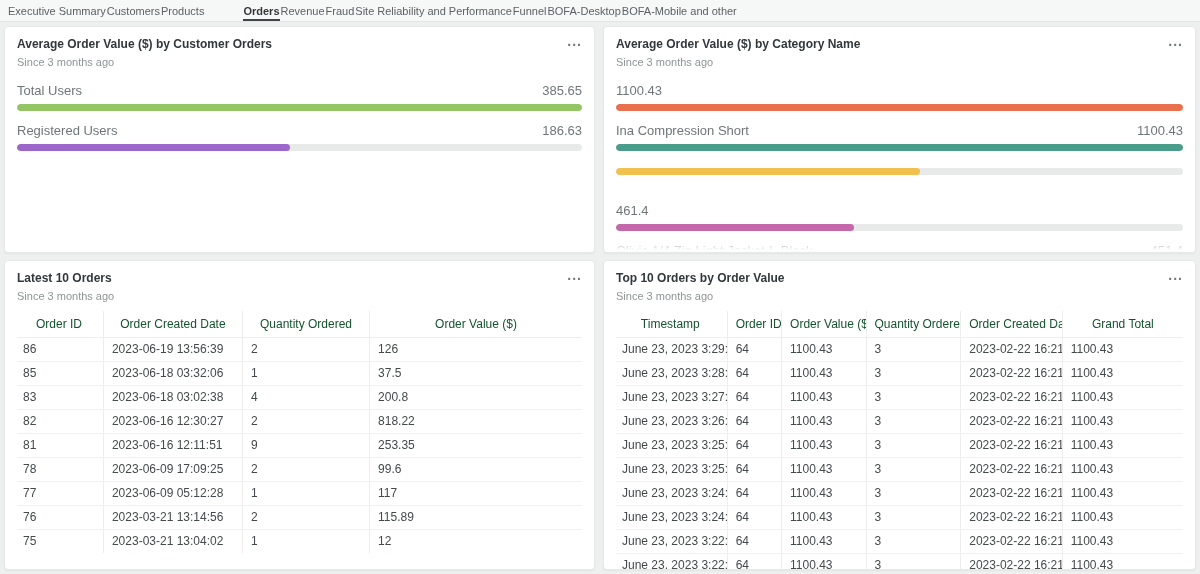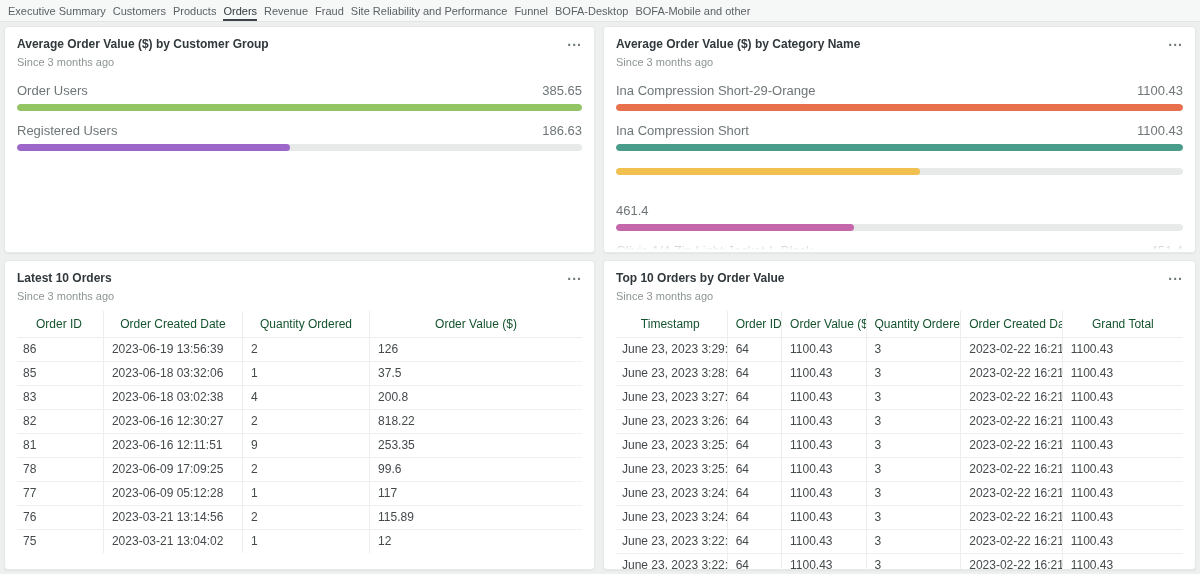--- a/index.html
+++ b/index.html
@@ -5,28 +5,28 @@
   * { box-sizing: border-box; margin: 0; padding: 0; }
   html, body { width: 1200px; height: 574px; overflow: hidden; }
   body {
     background: #eef0f0;
     font-family: "Liberation Sans", sans-serif;
     -webkit-font-smoothing: antialiased;
   }
   
   .topnav {
     height: 22px; background: #f6f7f7; border-bottom: 1px solid #e3e5e5;
-    display: flex; align-items: stretch; padding: 0 8px; gap: 7px;
+    display: flex; align-items: stretch; padding: 0 8px; gap: 1px;
   }
   .tab {
     font-size: 11px; color: #5b6266; display: flex; align-items: center;
     white-space: nowrap; cursor: pointer; border-bottom: 2px solid transparent;
     padding-top: 2px;
   }
-  .tab.active { color: #32383b; font-weight: 400; border-bottom-color: #3e4448; }
+  .tab.active { color: #32383b; font-weight: 700; border-bottom-color: #3e4448; margin-left: 38px; }
   
   .grid {
     display: grid; padding: 4px;
     grid-template-columns: 591px 593px;
     grid-template-rows: 227px 310px;
     gap: 7px 8px;
   }
   .panel {
     background: #fff; border-radius: 4px; border: 1px solid #e7e9e9;
     box-shadow: 0 1px 2px rgba(0,0,0,.05);
@@ -85,27 +85,27 @@
     <div class="tab">Fraud</div>
     <div class="tab">Site Reliability and Performance</div>
     <div class="tab">Funnel</div>
     <div class="tab">BOFA-Desktop</div>
     <div class="tab">BOFA-Mobile and other</div>
   </nav>
 
 <main class="grid">
 
   <section class="panel">
-    <h2 class="panel-title">Average Order Value ($) by Customer Group</h2>
+    <h2 class="panel-title">Average Order Value ($) by Customer Orders</h2>
     <div class="panel-sub">Since 3 months ago</div>
     <div class="panel-menu">...</div>
     <div class="barchart">
         <div class="bar-row">
           <div class="line1">
-            <span>Order Users</span>
+            <span>Total Users</span>
             <span>385.65</span>
           </div>
           <div class="bar-track">
             <div class="bar-fill" style="width: 100%; background: rgb(147, 197, 101);"></div>
           </div>
         </div>
         <div class="bar-row">
           <div class="line1">
             <span>Registered Users</span>
             <span>186.63</span>
@@ -117,21 +117,20 @@
       </div>
   </section>
 
   <section class="panel fade-bottom">
     <h2 class="panel-title">Average Order Value ($) by Category Name</h2>
     <div class="panel-sub">Since 3 months ago</div>
     <div class="panel-menu">...</div>
     <div class="barchart">
         <div class="bar-row">
           <div class="line1">
-            <span>Ina Compression Short-29-Orange</span>
             <span>1100.43</span>
           </div>
           <div class="bar-track">
             <div class="bar-fill" style="width: 100%; background: rgb(232, 112, 76);"></div>
           </div>
         </div>
         <div class="bar-row">
           <div class="line1">
             <span>Ina Compression Short</span>
             <span>1100.43</span>

